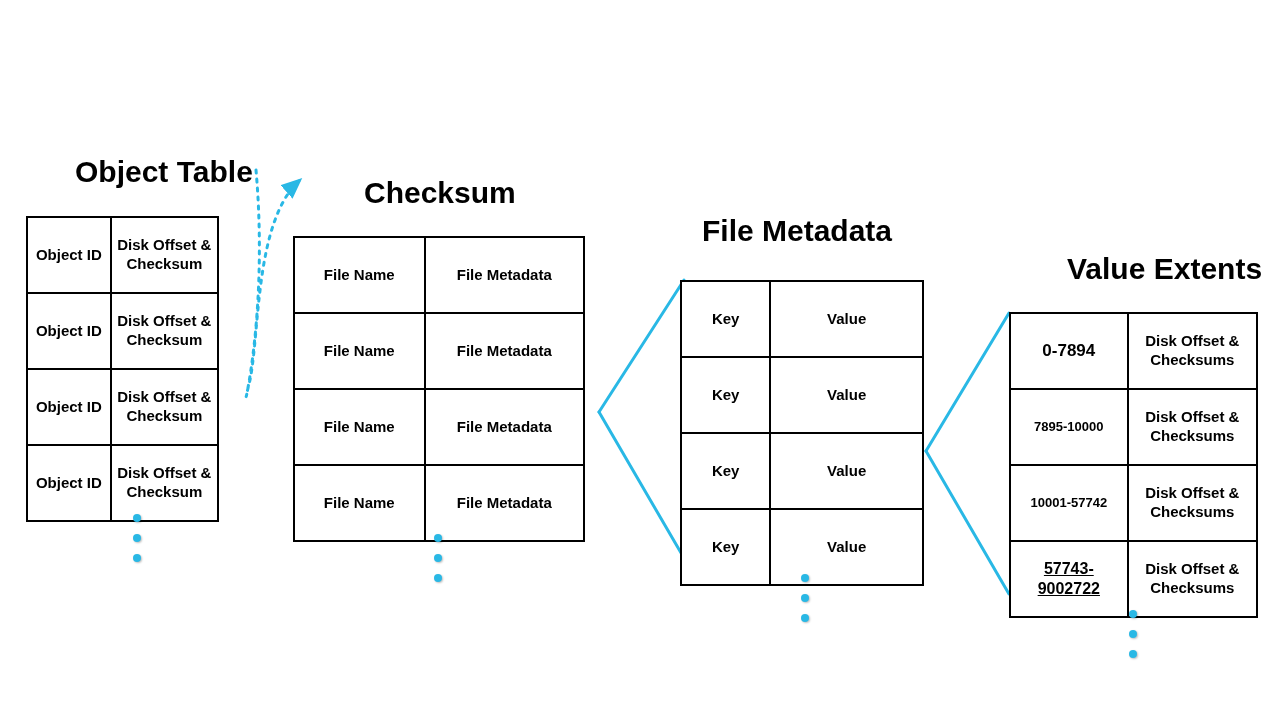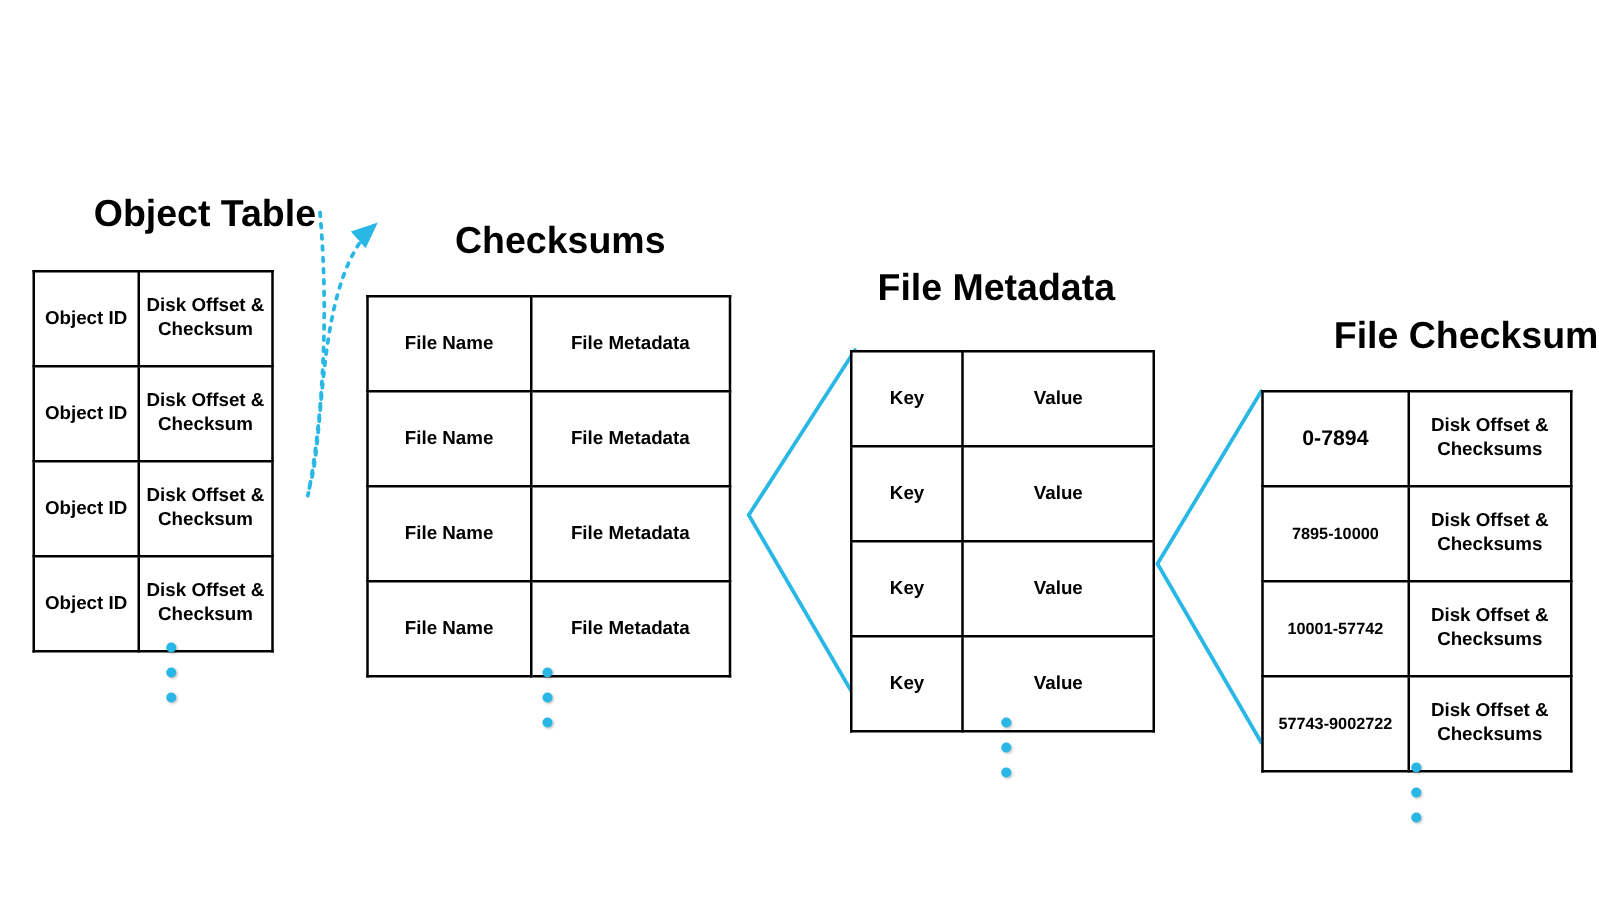--- a/index.html
+++ b/index.html
@@ -97,21 +97,21 @@
   </tr>
 </tbody>
   </table>
 
 <div class="dots" style="left:133px; top:514px;">
   <div class="dot"></div>
   <div class="dot"></div>
   <div class="dot"></div>
 </div>
 
-<div class="title" style="left:364px; top:176px;">Checksums</div>
+<div class="title" style="left:364px; top:176px;">Checksum</div>
 
 <table class="tbl" style="left:293px; top:236px; width:292px;">
   <tbody>
       <tr>
     <td style="width:138px; height:66px;">File Name</td>
     <td style="width:168px;">File Metadata</td>
   </tr>
   <tr>
     <td style="height:66px;">File Name</td>
     <td>File Metadata</td>
@@ -155,38 +155,38 @@
   </tr>
 </tbody>
   </table>
 
 <div class="dots" style="left:801px; top:574px;">
   <div class="dot"></div>
   <div class="dot"></div>
   <div class="dot"></div>
 </div>
 
-<div class="title" style="left:1067px; top:252px;">File Checksum</div>
+<div class="title" style="left:1067px; top:252px;">Value Extents</div>
 
 <table class="tbl" style="left:1009px; top:312px; width:249px;">
   <tbody>
       <tr>
     <td style="width:120px; height:66px; font-size:17px;">0-7894</td>
     <td style="width:129px;">Disk Offset &amp; Checksums</td>
   </tr>
   <tr>
     <td style="height:66px; font-size:13px;border-radius:24px;">7895-10000</td>
     <td>Disk Offset &amp; Checksums</td>
   </tr>
   <tr>
     <td style="height:66px; font-size:13px;">10001-57742</td>
     <td>Disk Offset &amp; Checksums</td>
   </tr>
   <tr>
-    <td style="height:66px; font-size:13px;">57743-9002722</td>
+    <td style="height:66px; font-size:16px;text-decoration:underline;">57743-9002722</td>
     <td>Disk Offset &amp; Checksums</td>
   </tr>
 </tbody>
   </table>
 
 <div class="dots" style="left:1129px; top:610px;">
   <div class="dot"></div>
   <div class="dot"></div>
   <div class="dot"></div>
 </div>

